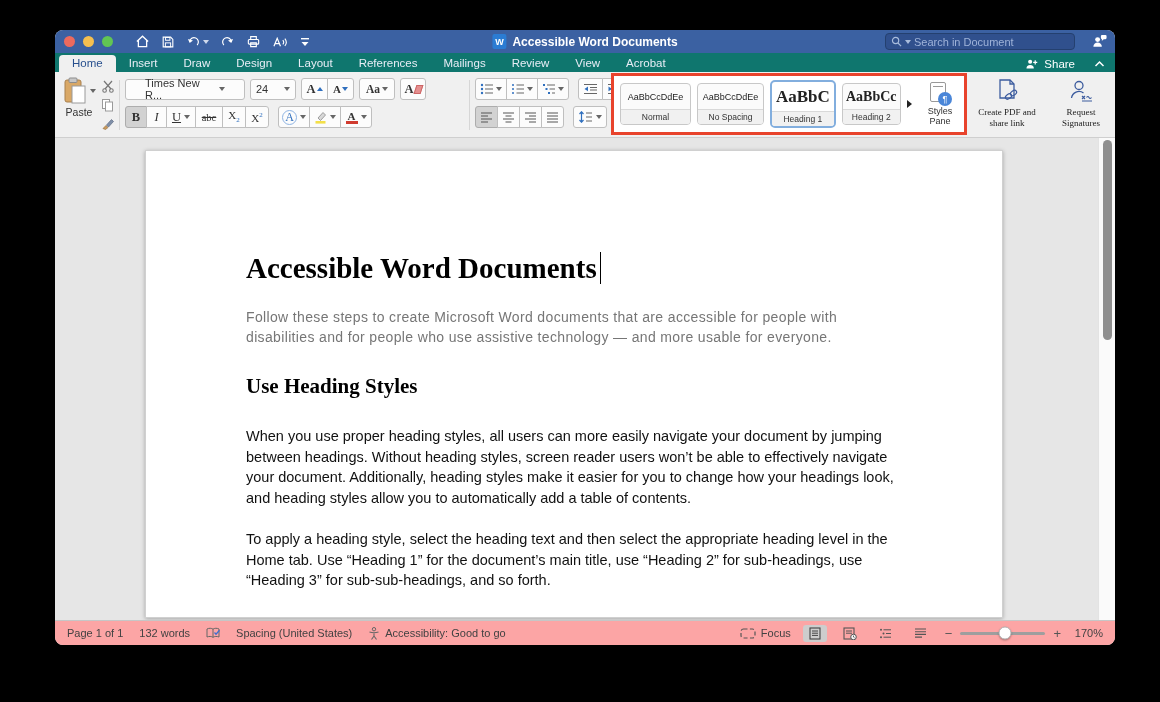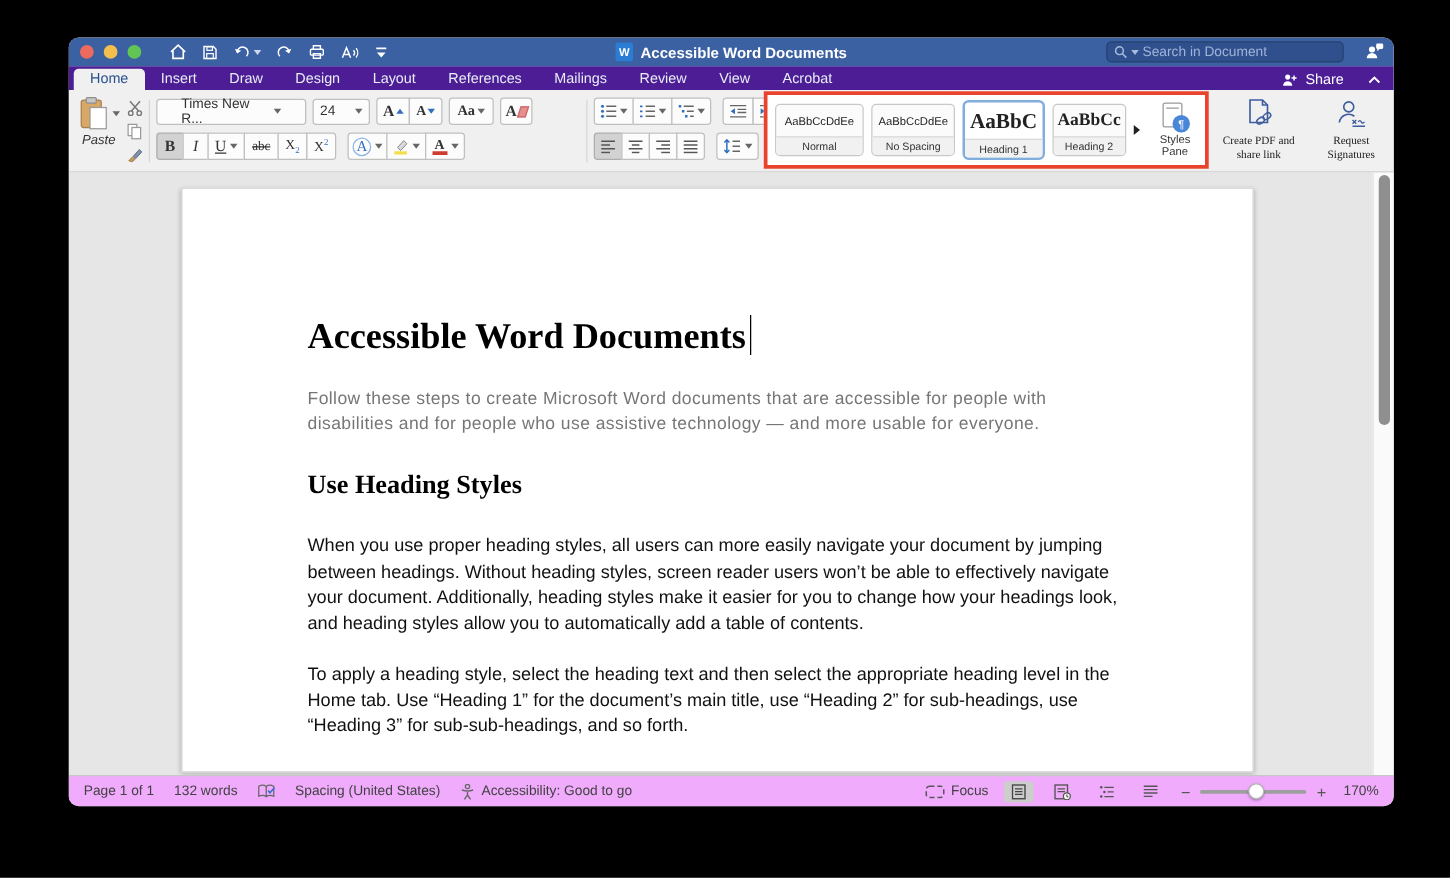--- a/index.html
+++ b/index.html
@@ -22,40 +22,40 @@
   .docicon { width:14px; height:15px; background:#2b7cd3; border-radius:2px; color:#fff; font-size:9px; font-weight:bold;
     display:flex; align-items:center; justify-content:center; }
   .searchbox { position:absolute; left:830px; top:3px; width:190px; height:17px; background:#30508d;
     border:1px solid #24406f; border-radius:4px; display:flex; align-items:center; padding:0 5px; gap:3px; }
   .searchbox input { background:transparent; border:none; outline:none; color:#c7d3e8; font-size:11px; width:140px;
     font-family:"Liberation Sans","DejaVu Sans",sans-serif; }
   .searchbox input::placeholder { color:#9fb3d9; }
   .presenter { position:absolute; right:7px; top:3px; }
 
   
-  .tabrow { height:19px; background:#4c1d95; display:flex; align-items:flex-end; padding-left:4px; flex:none; position:relative; }
+  .tabrow { height:19px; background:#0f766e; display:flex; align-items:flex-end; padding-left:4px; flex:none; position:relative; }
   .tab { color:#e8edf6; font-size:11.5px; padding:2px 13px 3px; cursor:default; }
   .tab.active { background:#f0f0f0; color:#28508e; border-radius:4px 4px 0 0; }
   .shareblock { position:absolute; right:10px; bottom:2px; display:flex; align-items:center; gap:5px; color:#fff; font-size:11.5px; }
   .shareblock .chev { margin-left:14px; }
 
   
   .ribbon { height:66px; background:#f0f0f0; border-bottom:1px solid #cfcfcf; position:relative; flex:none; }
   .vsep { position:absolute; top:8px; width:1px; height:50px; background:#d6d6d6; }
   .btn { display:inline-flex; align-items:center; justify-content:center; height:22px;
     border:1px solid #bfbfbf; background:#fcfcfc; border-radius:3px; font-size:12px; color:#333; }
   .seg { display:inline-flex; }
   .seg .btn { border-radius:0; margin-left:-1px; }
   .seg .btn:first-child { border-radius:3px 0 0 3px; margin-left:0; }
   .seg .btn:last-child { border-radius:0 3px 3px 0; }
   .caret { width:0; height:0; border-left:3.5px solid transparent; border-right:3.5px solid transparent; border-top:4px solid #666; }
   .pressed { background:#d2d2d2 !important; border-color:#adadad !important; }
   .grp-clipboard { position:absolute; left:6px; top:5px; display:flex; gap:4px; }
   .paste-btn { display:flex; flex-direction:column; align-items:center; width:36px; gap:1px; }
-  .paste-btn .lbl { font-size:10.5px; color:#333;font-style:italic; }
+  .paste-btn .lbl { font-size:10.5px; color:#333; }
   .clip-col { display:flex; flex-direction:column; gap:5px; padding-top:3px; }
   .grp-font { position:absolute; left:70px; top:6px; width:340px; }
   .row { display:flex; align-items:center; gap:5px; }
   .row2 { margin-top:6px; }
   .fontname { width:120px; height:21px; justify-content:space-between; padding:0 19px; font-size:11px; }
   .fontsize { width:46px; height:21px; justify-content:space-between; padding:0 5px; font-size:11px; }
   .fmtletter { font-size:12.5px; font-weight:bold; font-family:"Liberation Serif","DejaVu Serif",serif; }
   .grp-para { position:absolute; left:420px; top:6px; }
   .grp-para .btn { padding:0 4px; }
   .redbox { position:absolute; left:556px; top:1px; width:356px; height:62px; border:3px solid #e8432c;
@@ -87,21 +87,21 @@
   .doc-h1 { font-family:"Liberation Serif","DejaVu Serif",serif; font-weight:bold; font-size:29px; color:#000; display:inline; }
   .cursorbar { display:inline-block; width:1.5px; height:32px; background:#000; margin-left:3px; vertical-align:-6px; }
   .doc-p1 { margin-top:23px; font-size:14px; line-height:19.5px; letter-spacing:.35px; color:#767676; }
   .doc-h2 { margin-top:27px; font-family:"Liberation Serif","DejaVu Serif",serif; font-weight:bold; font-size:21px; color:#000; }
   .doc-p2 { margin-top:27px; font-size:14.5px; line-height:20.5px; color:#111; }
   .doc-p3 { margin-top:21px; font-size:14.5px; line-height:20.5px; color:#111; }
   .scrolltrack { position:absolute; right:0; top:0; bottom:0; width:17px; background:#fafafa; border-left:1px solid #e3e3e3; }
   .scrollthumb { position:absolute; left:4px; top:2px; width:9px; height:200px; border-radius:5px; background:#8f8f8f; }
 
   
-  .statusbar { height:25px; background:#f0abfc; border-top:1px solid #c6c6c6; display:flex; align-items:center;
+  .statusbar { height:25px; background:#fca5a5; border-top:1px solid #c6c6c6; display:flex; align-items:center;
     padding:0 12px; font-size:11px; color:#424242; flex:none; }
   .sb-left { display:flex; align-items:center; gap:16px; }
   .sb-right { margin-left:auto; display:flex; align-items:center; gap:12px; }
   .sb-item { display:flex; align-items:center; gap:5px; }
   .viewbtns { display:flex; align-items:center; gap:10px; }
   .viewbtn { padding:2px 6px; border-radius:3px; display:flex; align-items:center; }
   .viewbtn.active { background:#cdcdcd; }
   .zoomwrap { display:flex; align-items:center; gap:8px; }
   .zoomtrack { position:relative; width:85px; height:3px; background:#9e9e9e; border-radius:2px; }
   .zoomthumb { position:absolute; left:52%; top:50%; transform:translate(-50%,-50%); width:13px; height:13px;

